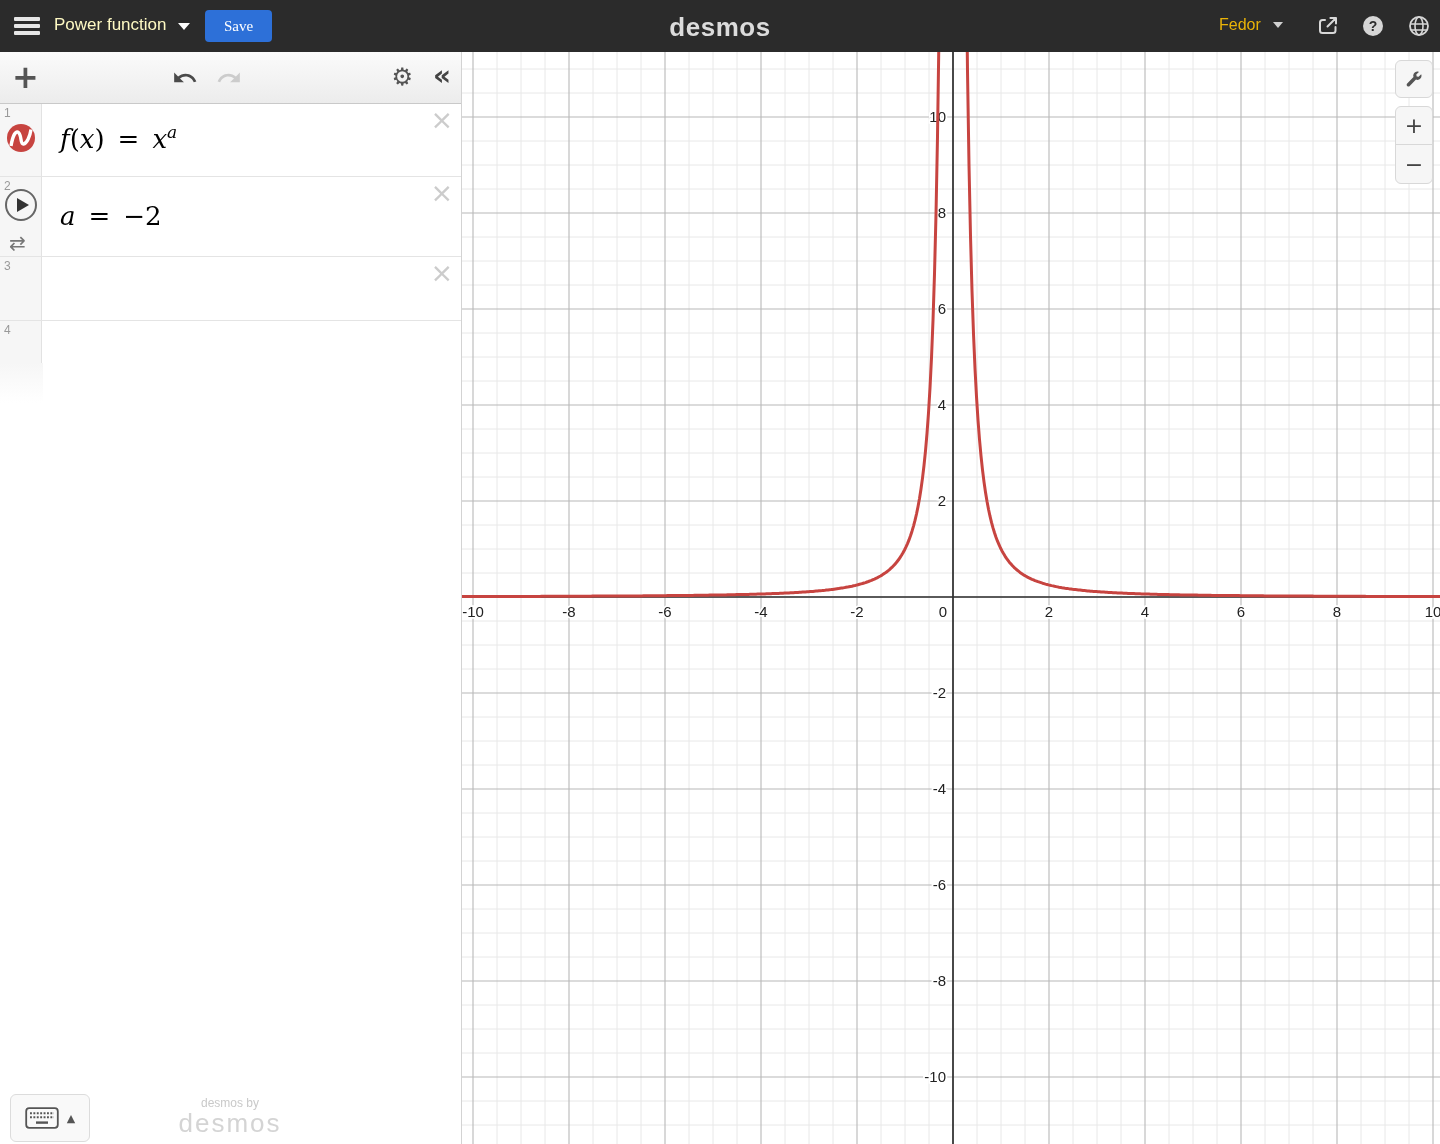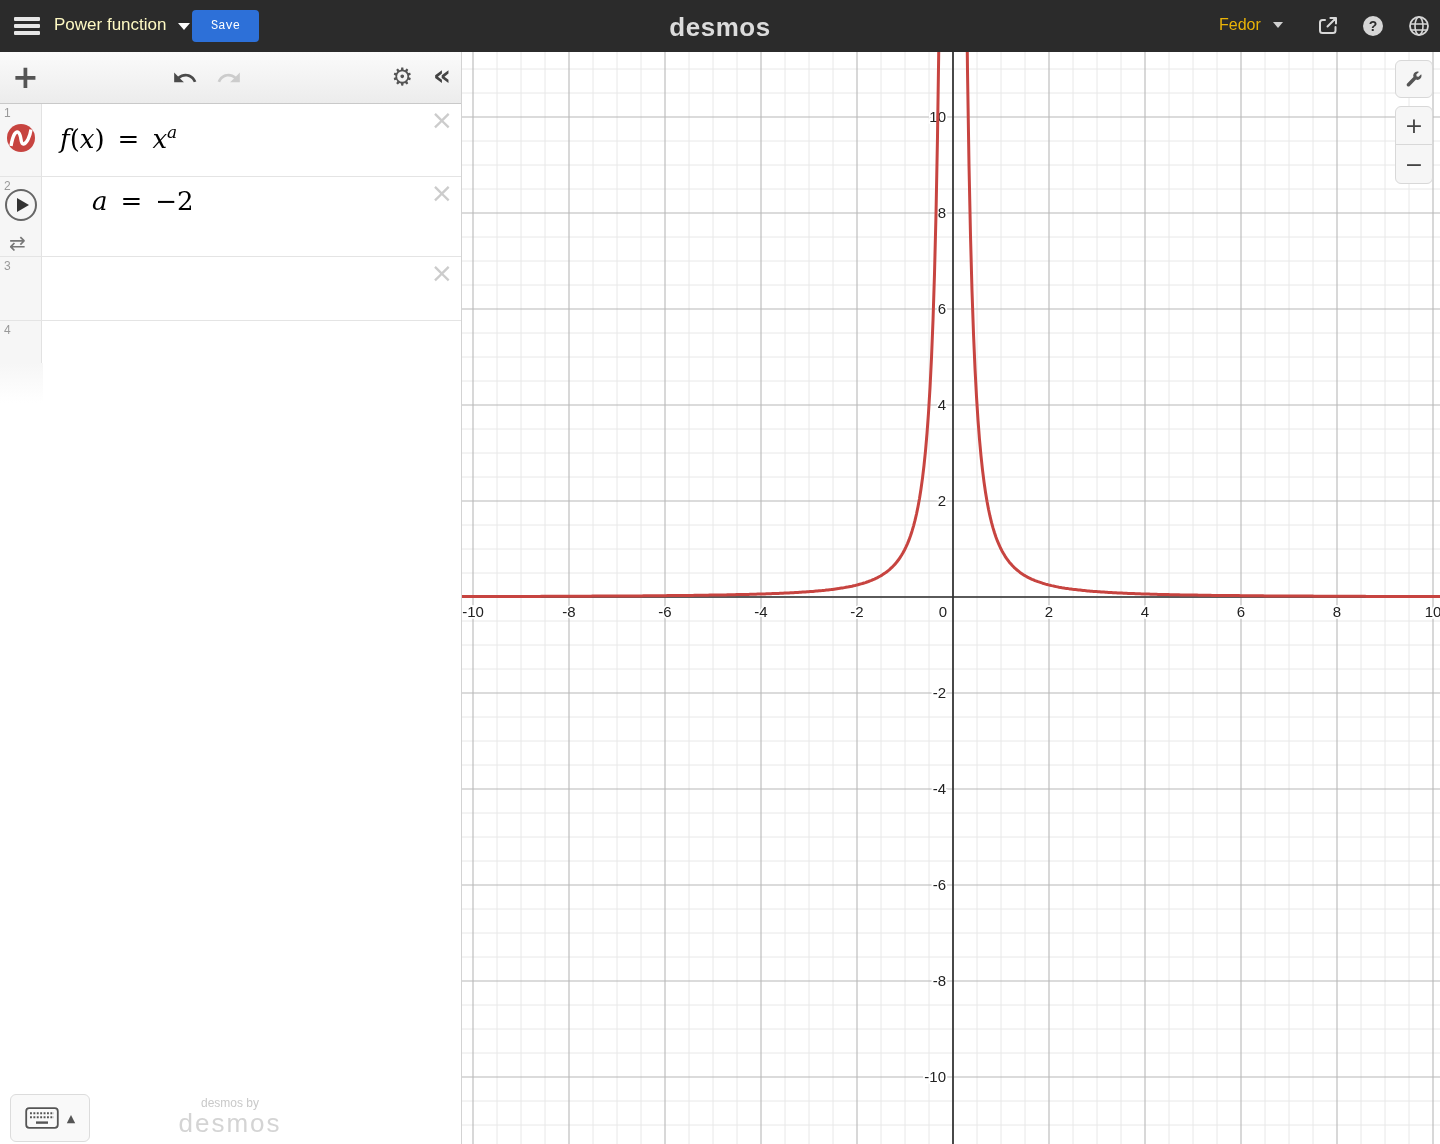--- a/index.html
+++ b/index.html
@@ -6,22 +6,22 @@
   html,body { width:1440px; height:1144px; overflow:hidden; background:#fff;
     font-family:"Liberation Sans", sans-serif; position:relative; }
 
   
   .topbar { position:absolute; left:0; top:0; width:1440px; height:52px; background:#2b2b2b; z-index:30; }
   .hamburger { position:absolute; left:14px; top:17px; width:26px; height:18px; cursor:pointer; }
   .hamburger i { display:block; height:3.5px; background:#e6e6e6; border-radius:1px; margin-bottom:3.5px; }
   .doc-title { position:absolute; left:54px; top:15px; font-size:17px; color:#fef9c3; }
   .title-caret { position:absolute; left:178px; top:23px; width:0; height:0;
     border-left:6px solid transparent; border-right:6px solid transparent; border-top:7px solid #fff; }
-  .save-btn { position:absolute; left:192px; top:10px; width:67px; height:32px; background:#2d70d8;
-    border:none; border-radius:4px; color:#fff; font-size:12px; font-family:Liberation Mono, monospace; cursor:pointer; }
+  .save-btn { position:absolute; left:205px; top:10px; width:67px; height:32px; background:#2d70d8;
+    border:none; border-radius:4px; color:#fff; font-size:15px; font-family:Liberation Serif, serif; cursor:pointer; }
   .logo { position:absolute; left:50%; transform:translateX(-50%); top:12px; font-size:26px; font-weight:600;
     letter-spacing:.5px; color:#dcdcdc; }
   .user-name { position:absolute; left:1219px; top:16px; font-size:16px; color:#eab308; }
   .user-caret { position:absolute; left:1273px; top:22px; width:0; height:0;
     border-left:5.5px solid transparent; border-right:5.5px solid transparent; border-top:6.5px solid #d0d0d0; }
   .tb-icon { position:absolute; top:14px; width:24px; height:24px; cursor:pointer; }
 
   
   .panel { position:absolute; left:0; top:52px; width:462px; height:1092px; background:#fff;
     border-right:1px solid #d3d3d3; z-index:20; }
@@ -39,21 +39,21 @@
   .idx { position:absolute; top:2px; left:4px; font-size:12px; color:#999; }
   .rowcontent { flex:1; position:relative; }
   .del-x { position:absolute; top:2px; right:8px; font-size:27px; line-height:1; color:#ccc;
     background:none; border:none; cursor:pointer; font-family:"DejaVu Sans",sans-serif; }
   .gutter-fade { width:43px; height:40px; background:linear-gradient(#f6f6f6, rgba(246,246,246,0)); }
 
   .math { font-family:"DejaVu Serif", serif; font-size:26px; color:#000; white-space:nowrap; }
   .it { font-style:italic; }
   .eqsp { margin:0 13px; }
   .expr1-math { position:absolute; left:18px; top:18px;text-align:right; }
-  .expr2-math { position:absolute; left:18px; top:9px;margin-left:32px; }
+  .expr2-math { position:absolute; left:18px; top:24px; }
   .sup { font-size:17px; vertical-align:10px; font-style:italic; }
   .curve-icon { position:absolute; left:6px; top:19px; cursor:pointer; }
   .play-btn { position:absolute; left:3px; top:10px; cursor:pointer; }
   .loop-btn { position:absolute; left:9px; top:54px; font-size:20px; color:#777; background:none; border:none;
     cursor:pointer; font-family:"DejaVu Sans",sans-serif; }
 
   .slider-zone { position:absolute; left:0; right:0; top:48px; height:30px;margin-top:36px; }
   .sl-min { position:absolute; left:0; top:4px; width:37px; text-align:right; font-size:15px; color:#666; cursor:pointer; }
   .sl-max { position:absolute; left:400px; top:4px; font-size:15px; color:#666; cursor:pointer; }
   .sl-track { position:absolute; left:50px; top:9px; width:335px; height:7px; background:#e4e4e4; border-radius:4px; cursor:pointer; }

